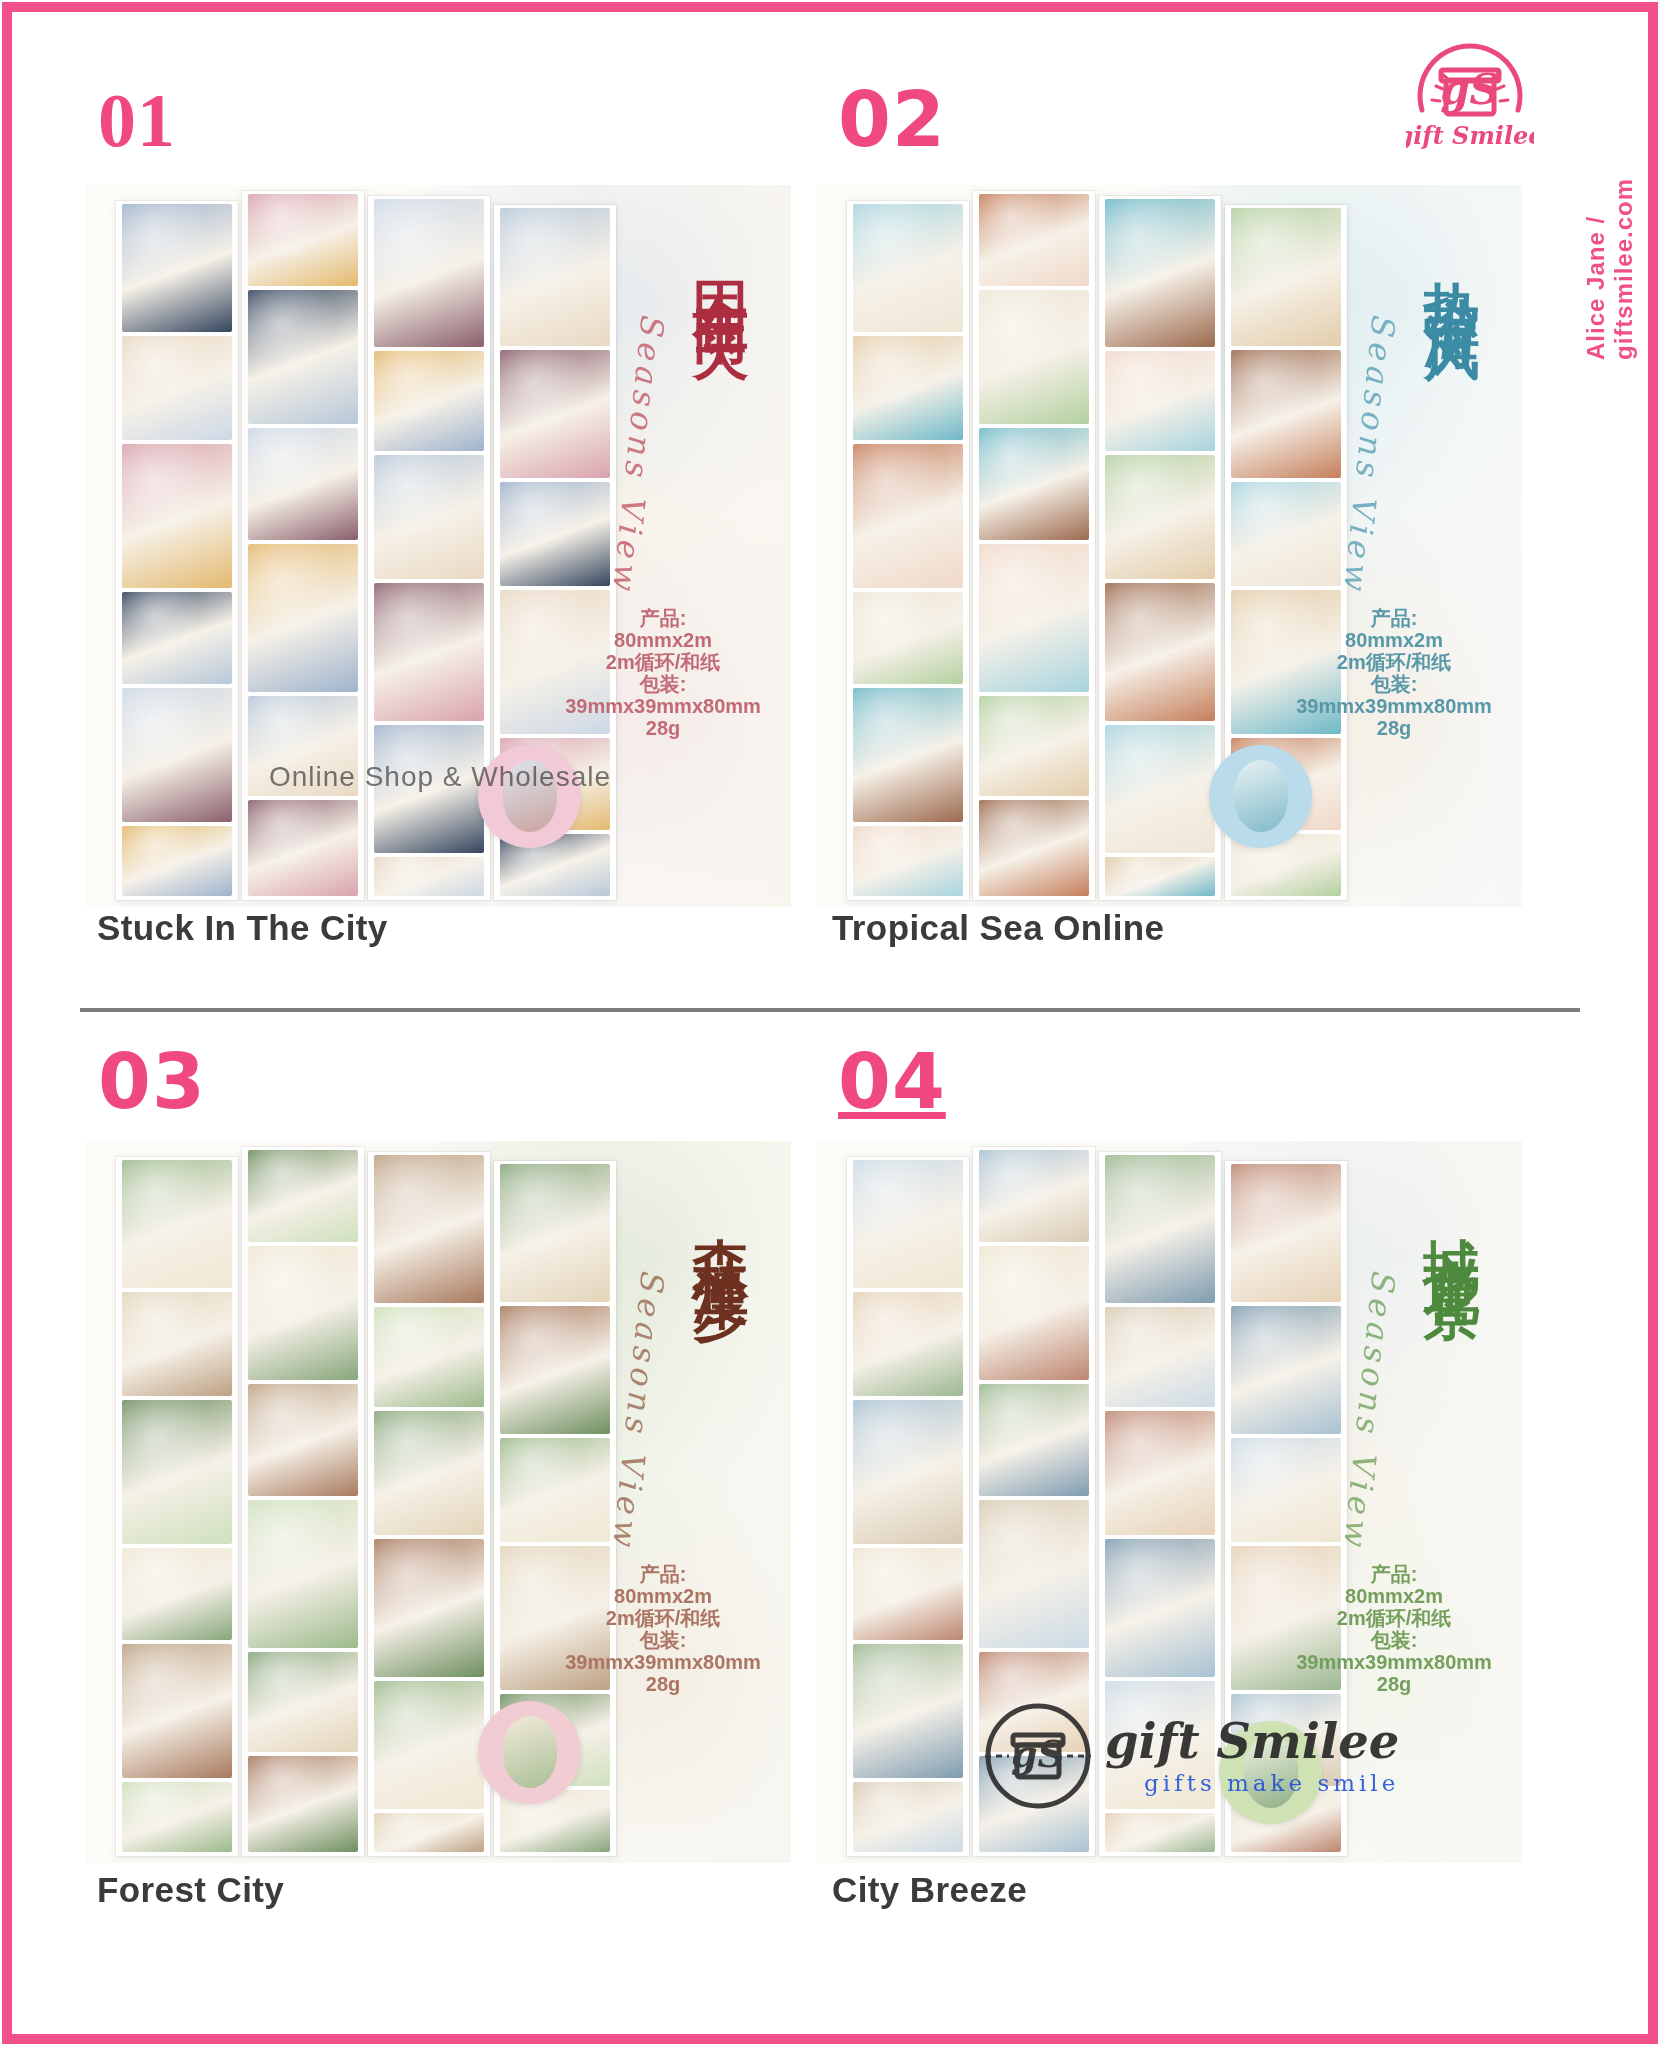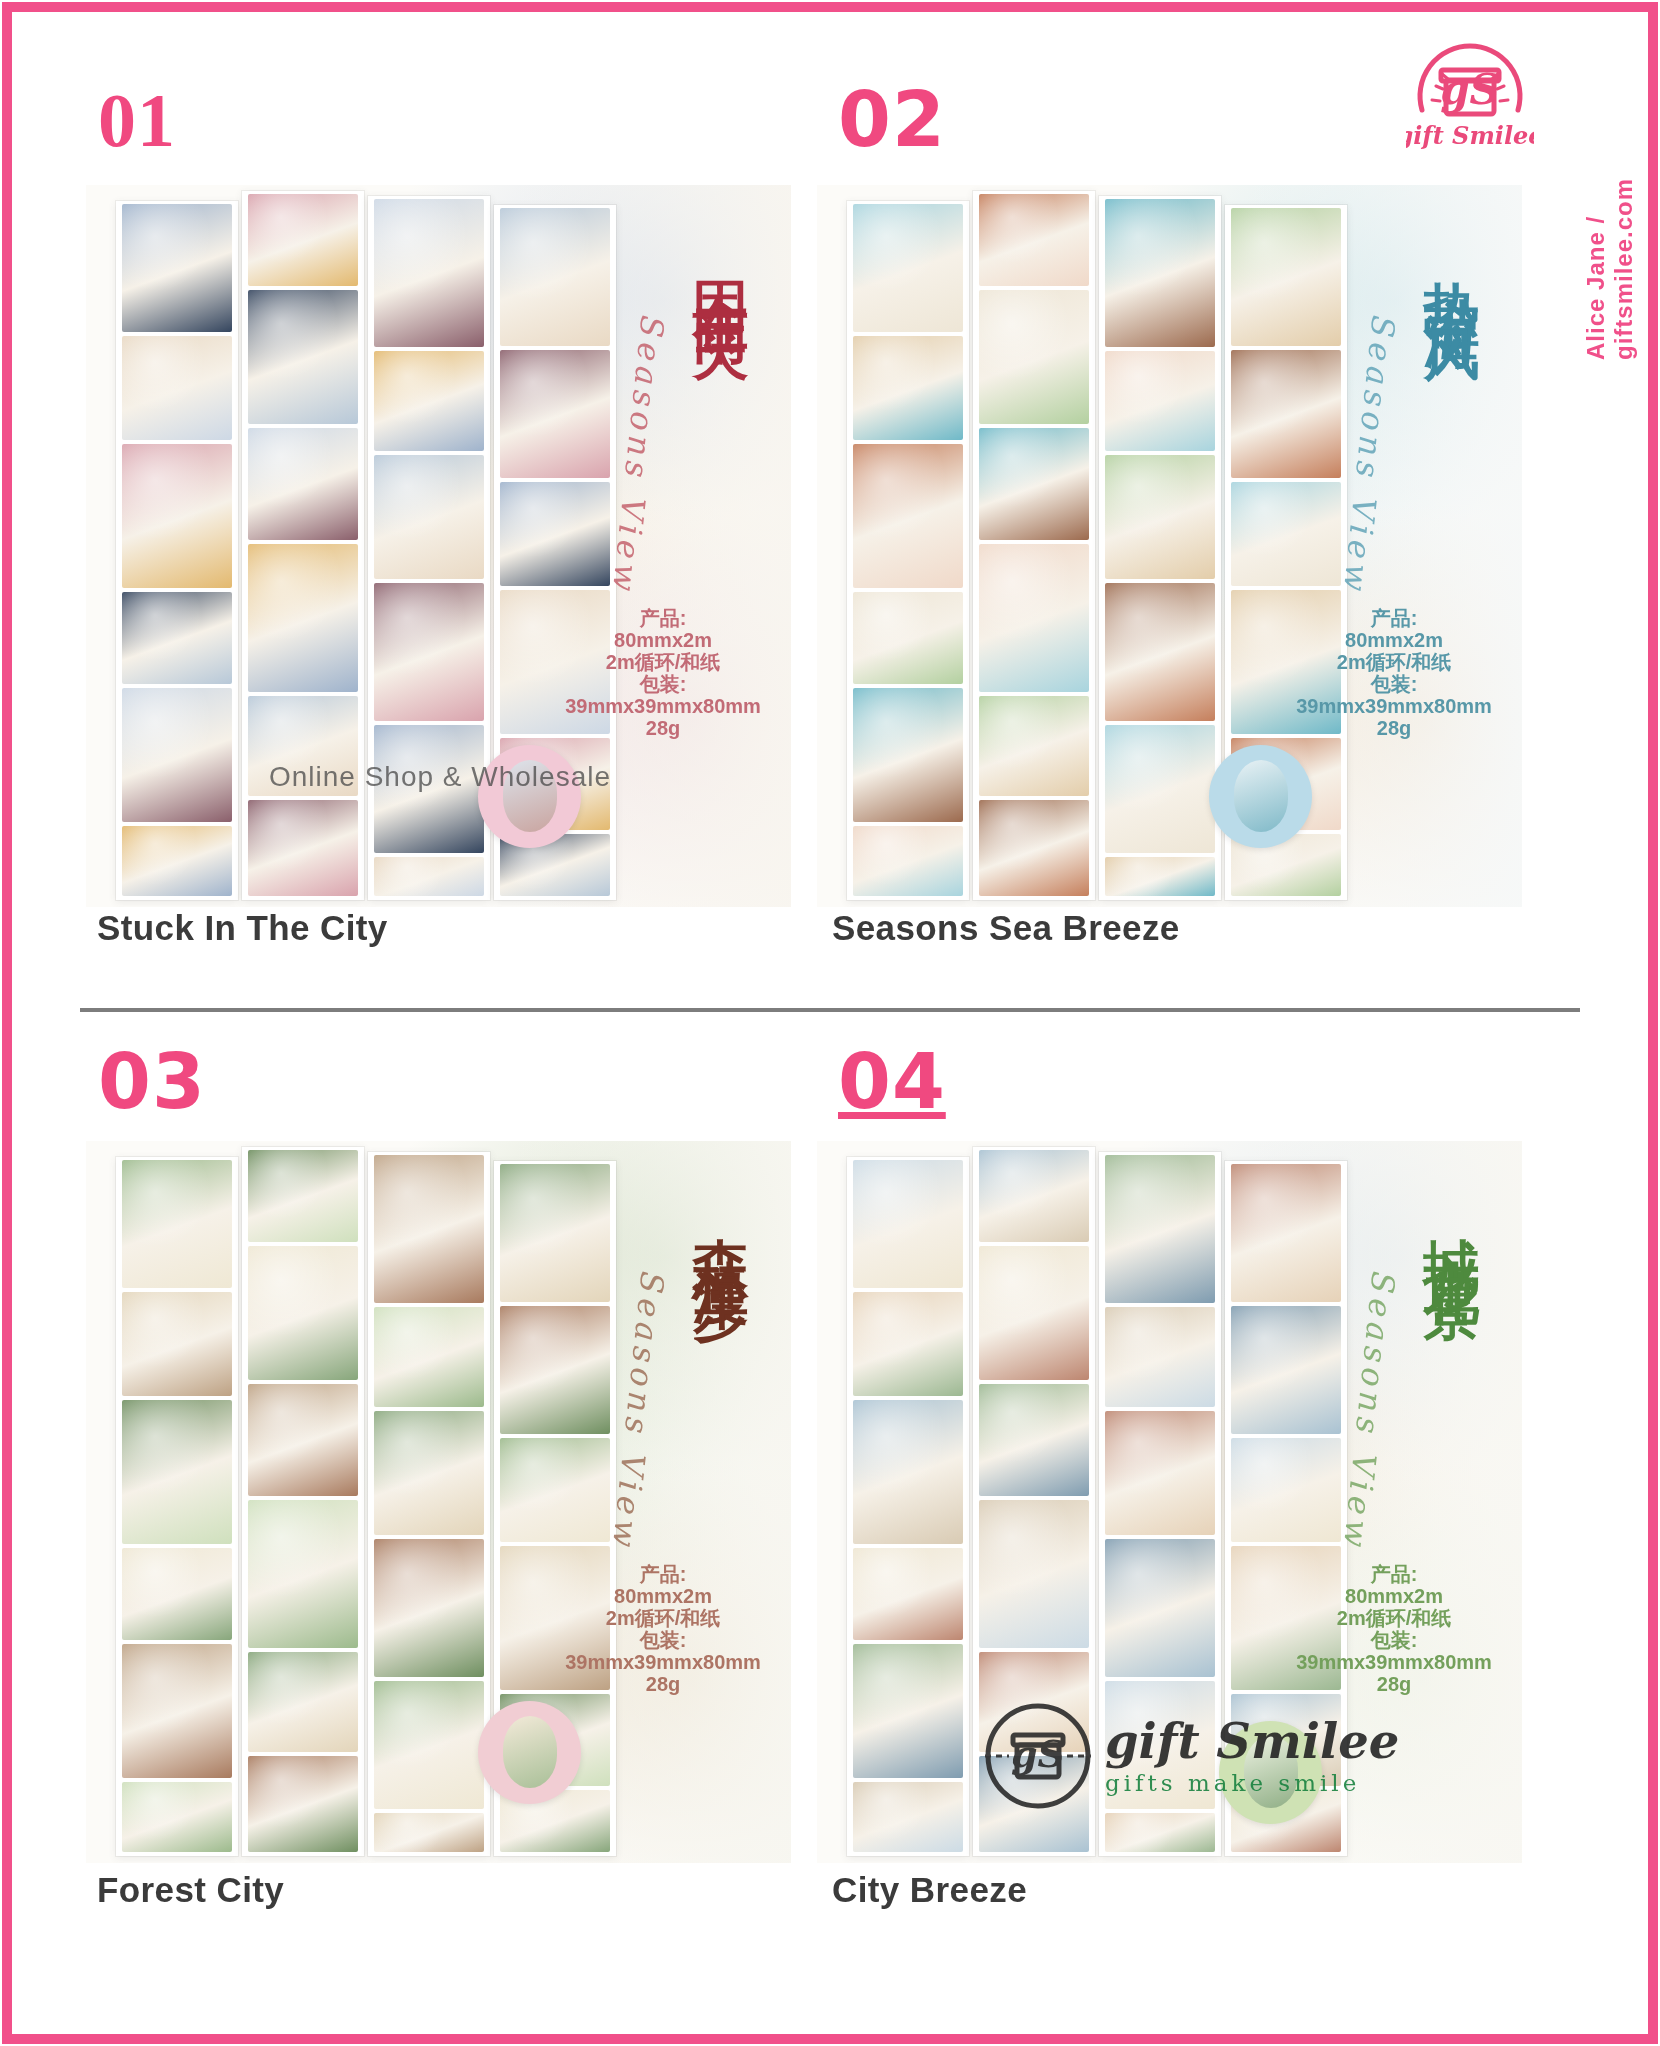--- a/index.html
+++ b/index.html
@@ -82,22 +82,22 @@
   .wm1{position:absolute;left:110px;top:572px;width:488px;text-align:center;z-index:5;
     color:#3e3e3e;opacity:.74;}
   .wm1 .l1{font-size:40px;font-weight:700;letter-spacing:1px;}
   .wm1 .l2{font-size:28px;font-weight:400;letter-spacing:1px;margin-top:4px;color:#474747;}
 
   
   .wm4{position:absolute;left:166px;top:560px;display:flex;align-items:center;gap:12px;z-index:5;opacity:.88;}
   .wm4 svg{display:block;}
   .wm4 .brand{font-family:"DejaVu Serif",serif;font-style:italic;font-weight:bold;
     font-size:48px;color:#1f1f1f;line-height:1.05;}
-  .wm4 .tag{font-family:"DejaVu Serif",serif;font-size:23px;letter-spacing:4px;color:#15803d;
-    text-align:left;margin-top:4px;}
+  .wm4 .tag{font-family:"DejaVu Serif",serif;font-size:23px;letter-spacing:4px;color:#1d4ed8;
+    text-align:right;margin-top:4px;}
 </style>
 </head>
 <body>
 
 <div class="frame"></div>
 
 <div class="logo">
   <svg width="128" height="118" viewBox="0 0 128 118">
     <path d="M16 76 A 50 50 0 1 1 112 76" fill="none" stroke="#ea4a7b" stroke-width="5" stroke-linecap="round"></path>
     <g stroke="#ea4a7b" stroke-width="3" stroke-linecap="round">
@@ -339,15 +339,15 @@
       <text x="55" y="66" text-anchor="middle" font-family="DejaVu Serif, serif" font-style="italic" font-weight="bold" font-size="38" fill="#262626">gS</text>
     </svg>
     <div>
       <div class="brand">gift Smilee</div>
       <div class="tag">gifts make smile</div>
     </div>
   </div>
 </section>
 
 <div class="title" id="t1">Stuck In The City</div>
-<div class="title" id="t2">Seasons Sea Breeze</div>
+<div class="title" id="t2">Tropical Sea Online</div>
 <div class="title" id="t3">Forest City</div>
 <div class="title" id="t4">City Breeze</div>
 
 </body></html>

